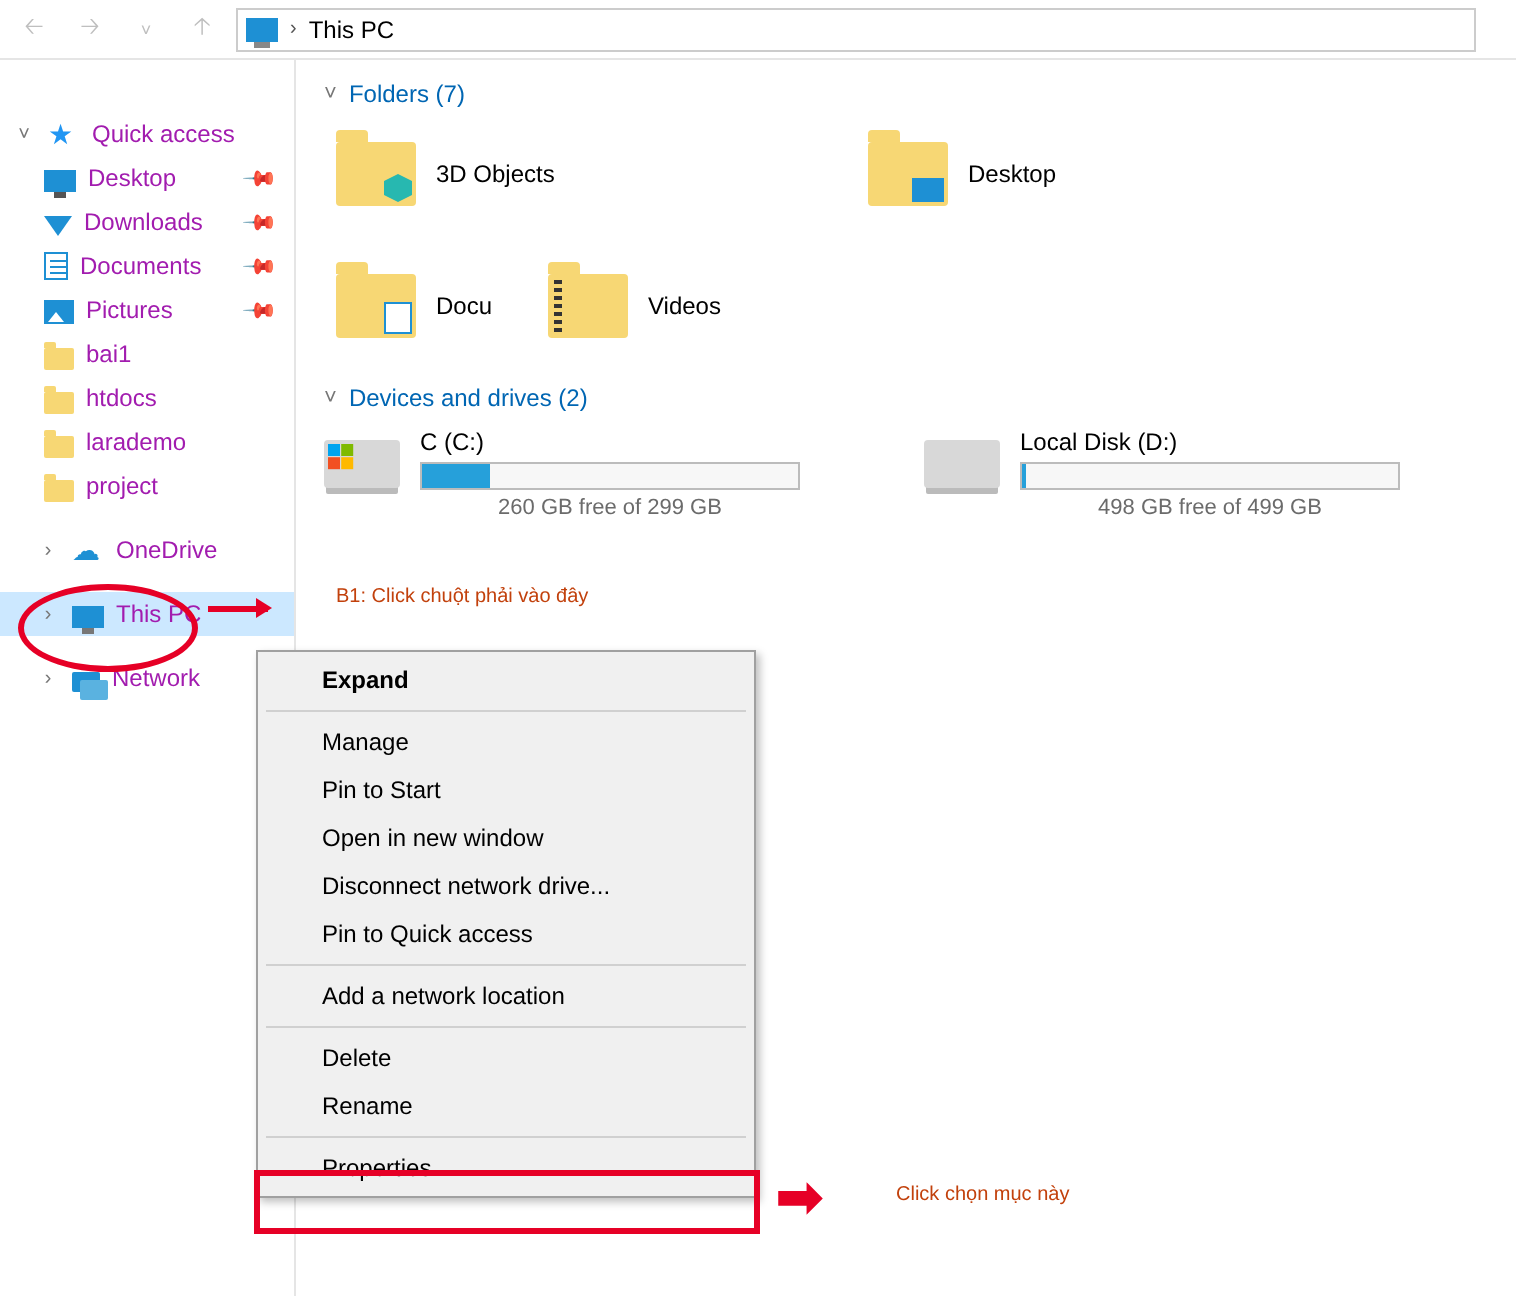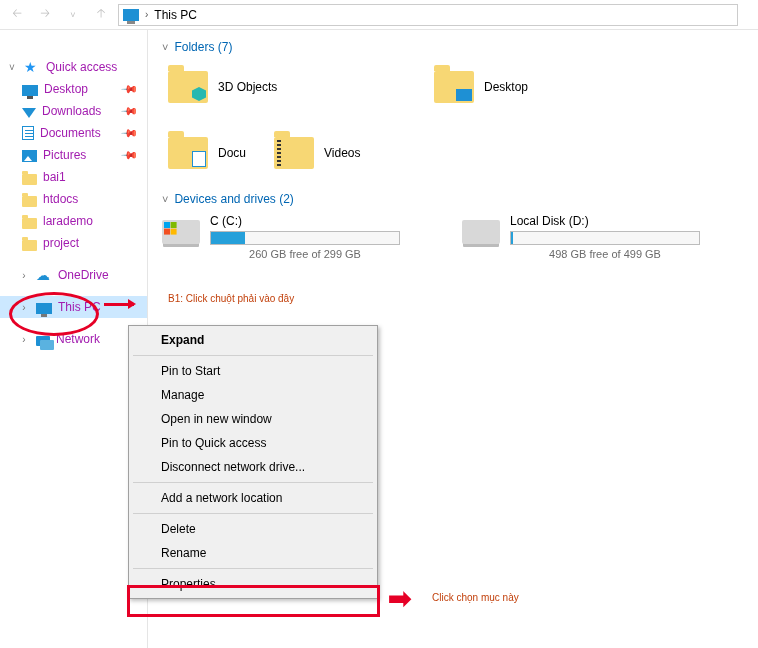--- a/index.html
+++ b/index.html
@@ -212,33 +212,33 @@
           <span class="drive-free">498 GB free of 499 GB</span>
         </div>
       </div>
     </div>
   </div>
 </div>
 
 <div class="ctxmenu">
   <div class="ctx-item bold">Expand</div>
   <div class="ctx-sep"></div>
+  <div class="ctx-item">Manage</div>
   <div class="ctx-item">Pin to Start</div>
-  <div class="ctx-item">Manage</div>
   <div class="ctx-item">Open in new window</div>
+  <div class="ctx-item">Disconnect network drive...</div>
   <div class="ctx-item">Pin to Quick access</div>
-  <div class="ctx-item">Disconnect network drive...</div>
   <div class="ctx-sep"></div>
   <div class="ctx-item">Add a network location</div>
   <div class="ctx-sep"></div>
   <div class="ctx-item">Delete</div>
   <div class="ctx-item">Rename</div>
   <div class="ctx-sep"></div>
   <div class="ctx-item">Properties</div>
 </div>
 
 <div class="circle" style="left:9px; top:292px; width:90px; height:44px;"></div>
 <div class="arrow-short" style="left:104px; top:303px;"></div>
 <div class="anno-red" style="left:168px; top:293px;">B1: Click chuột phải vào đây</div>
 
 <div class="redbox" style="left:127px; top:585px; width:253px; height:32px;"></div>
 <div class="arrow-r" style="left:388px; top:582px;">➡</div>
-<div class="anno-red" style="left:432px; top:592px;">Click chọn mục này</div>
+<div class="anno-red" style="left:448px; top:592px;">Click chọn mục này</div>
 
 </body></html>

